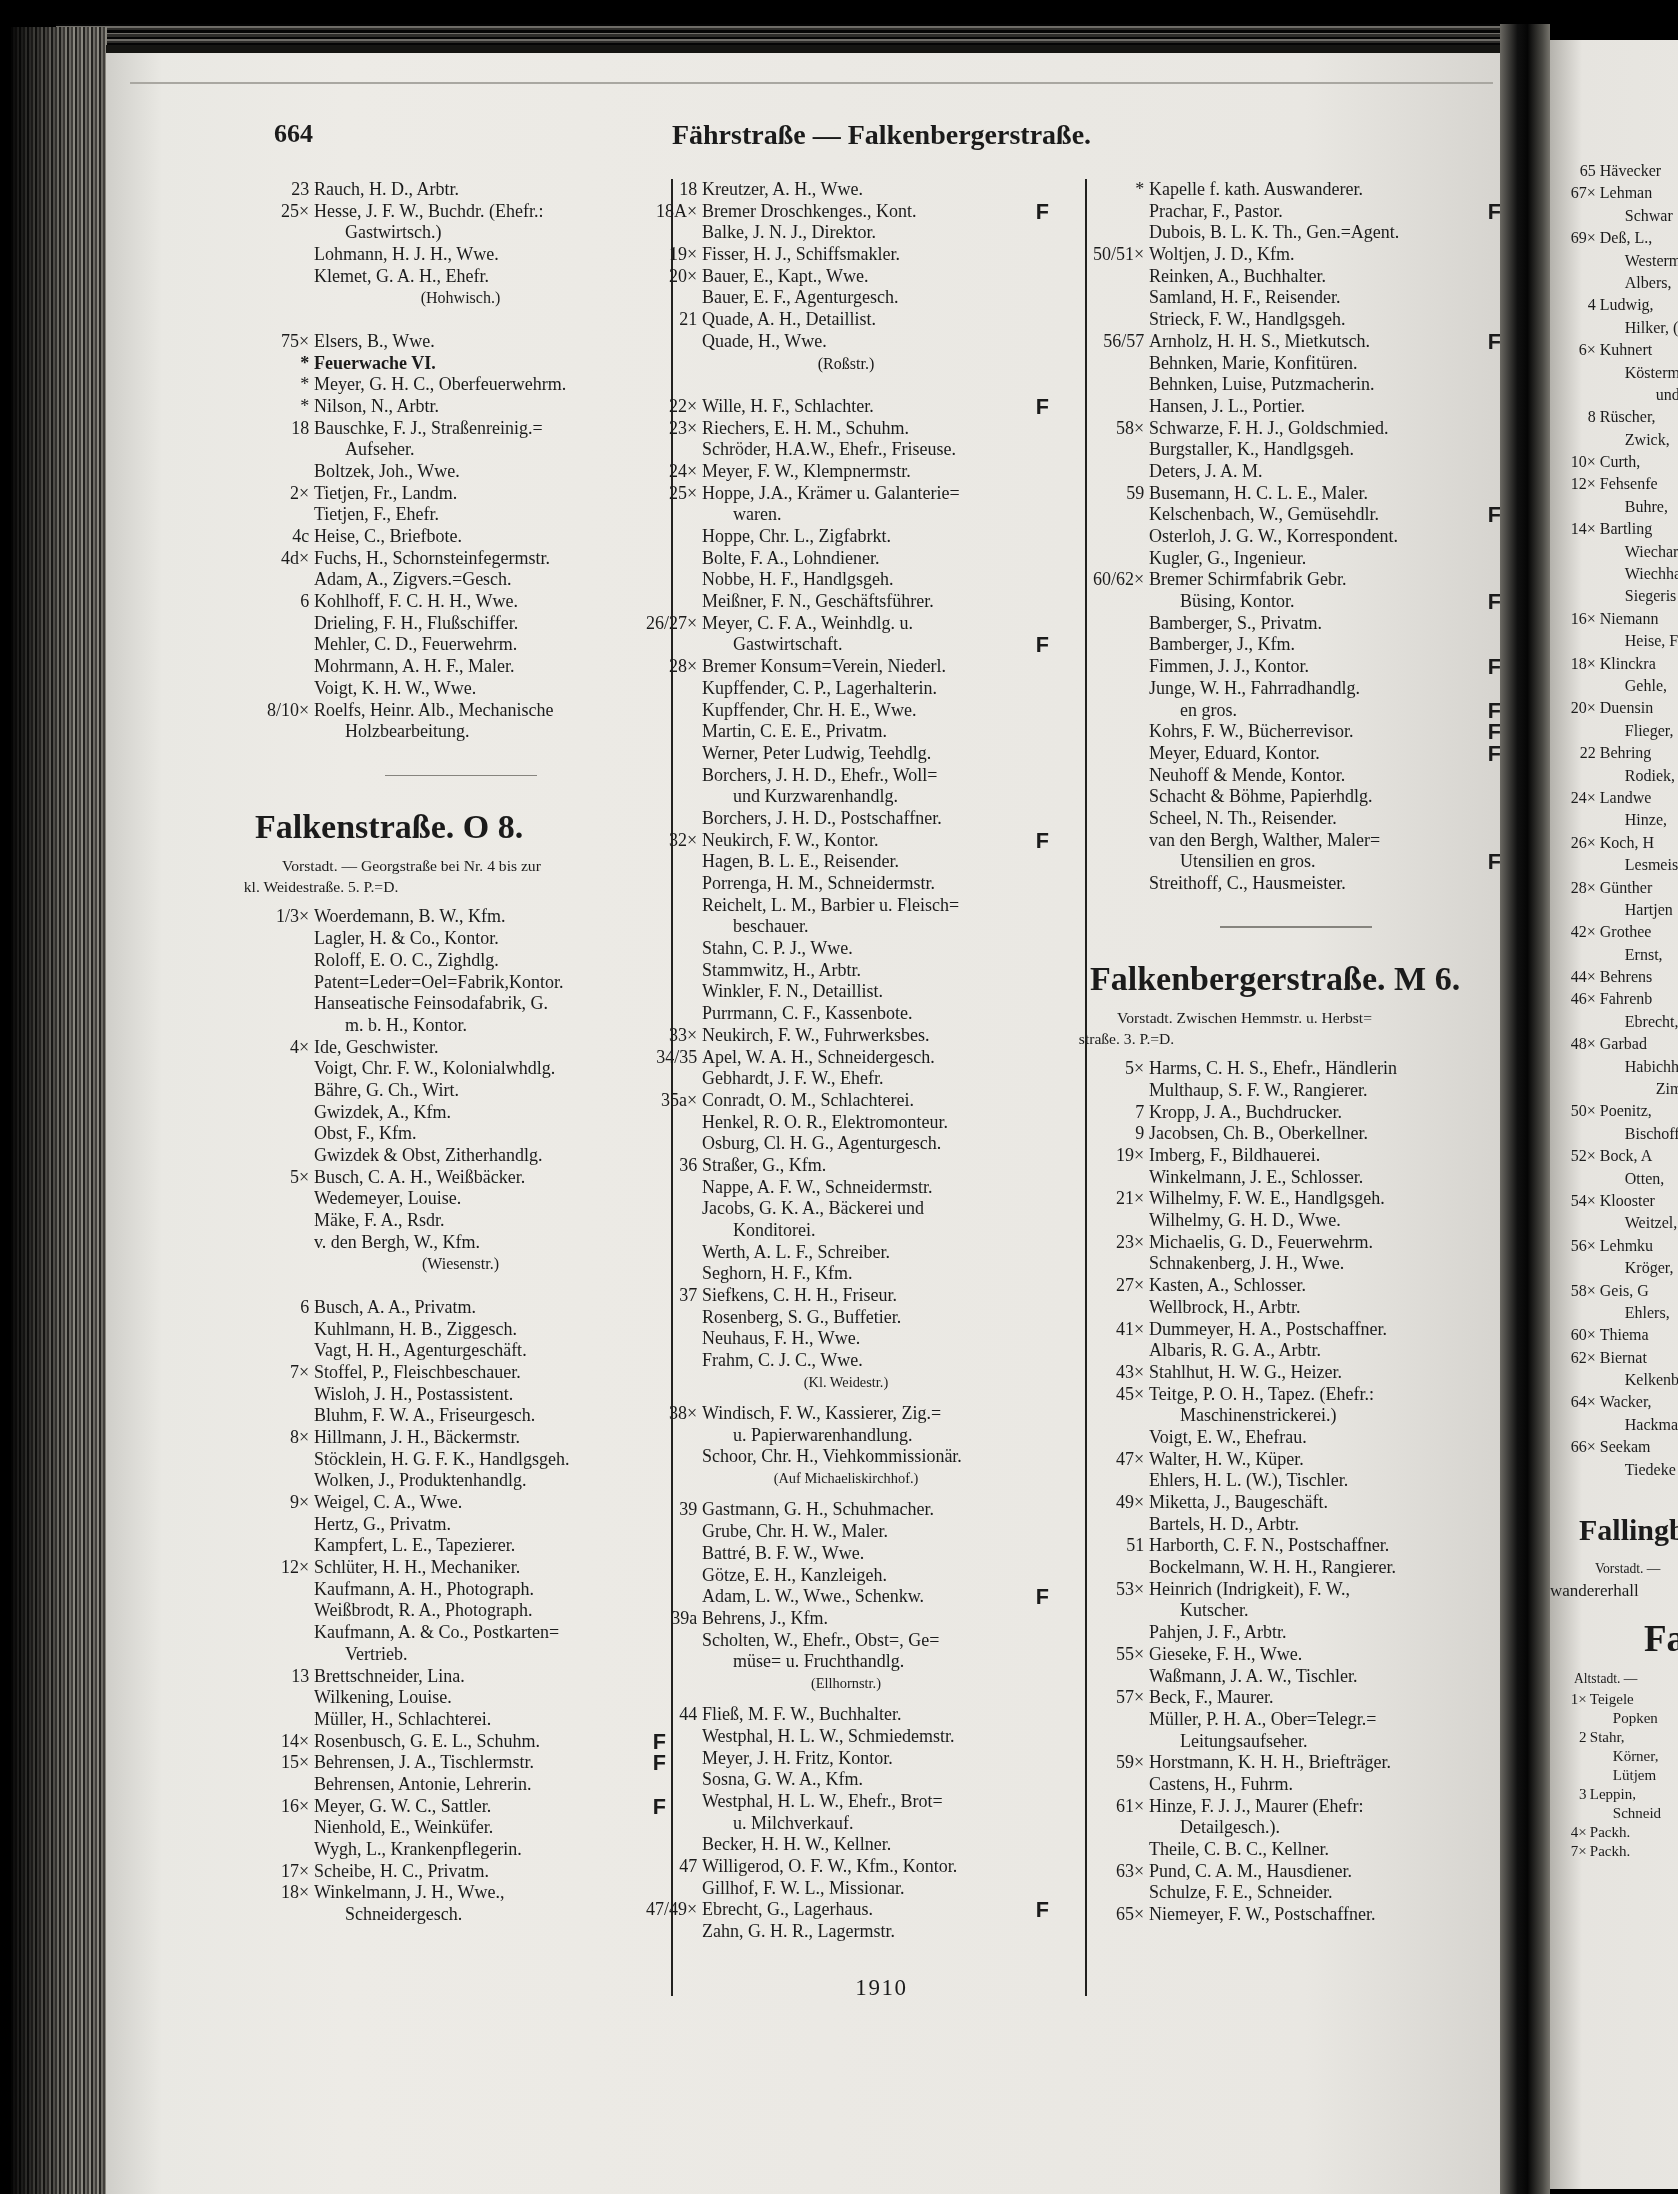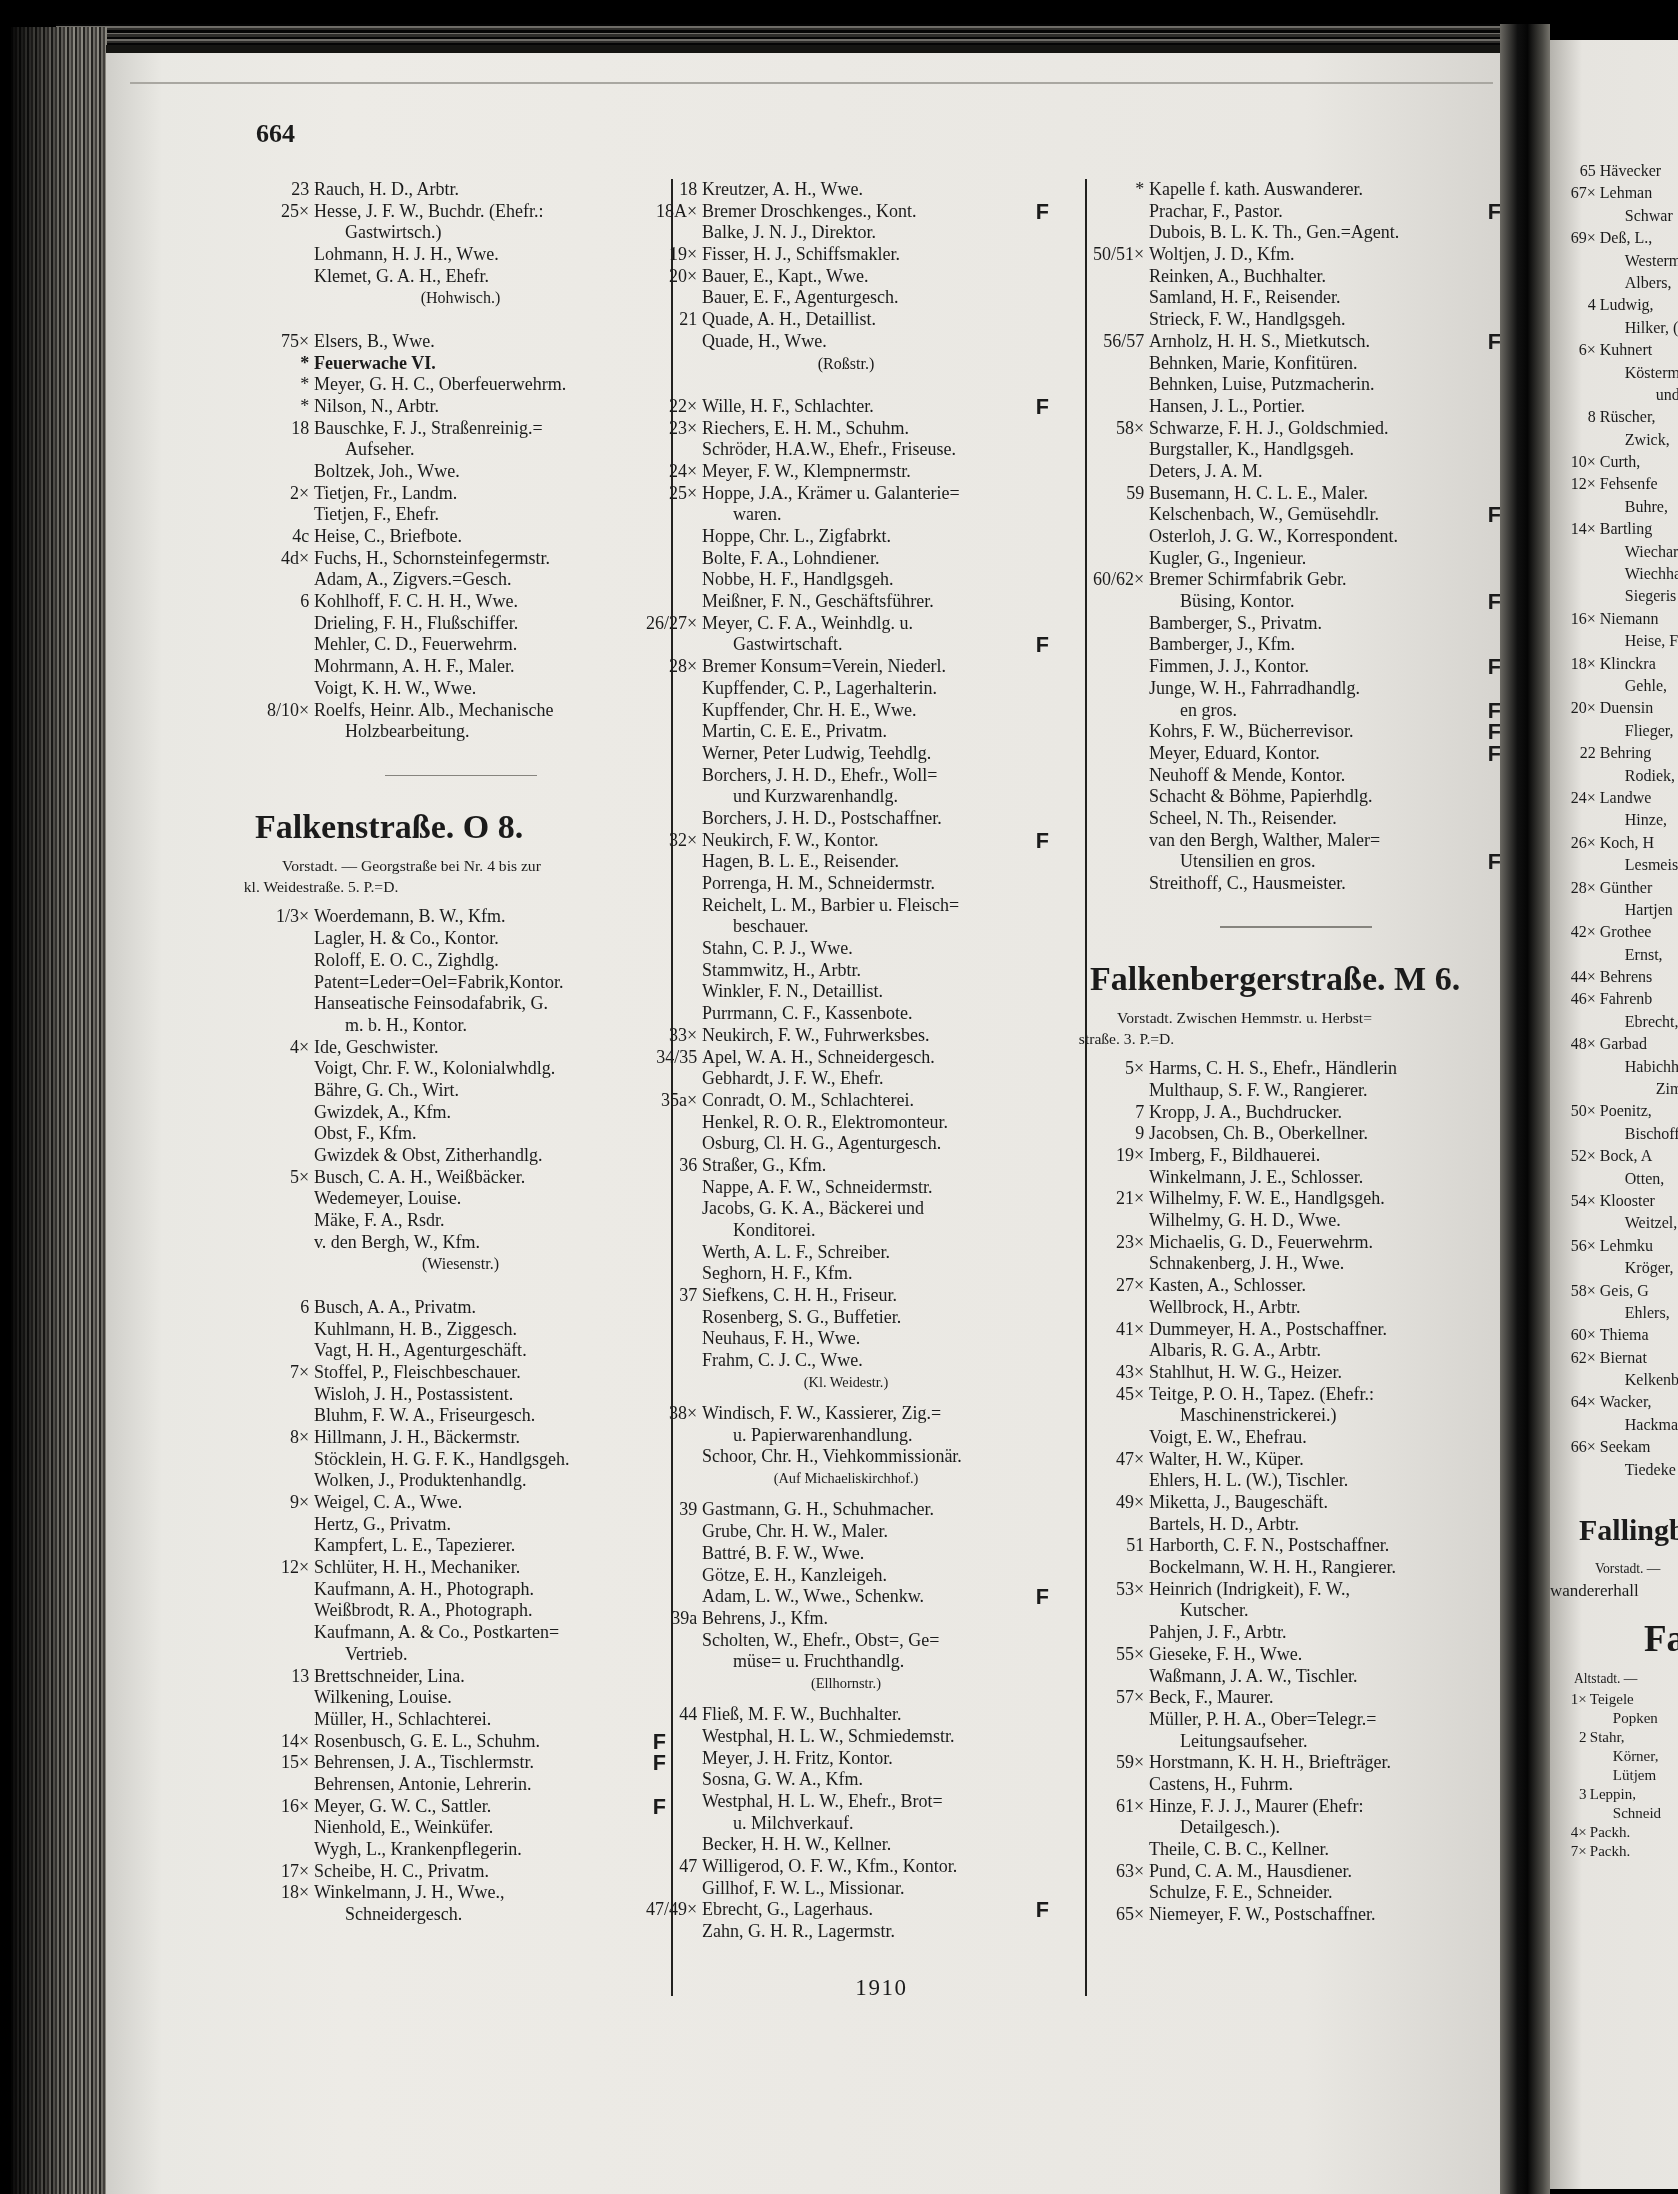--- a/index.html
+++ b/index.html
@@ -10,21 +10,21 @@
     background:
       linear-gradient(to right, rgba(0,0,0,.9), rgba(0,0,0,0) 65%),
       repeating-linear-gradient(to right,#23221f 0 2.4px,#6e6c66 2.4px 4px,#413f3b 4px 6.4px,#8a8880 6.4px 8px);}
   .top-stack{position:absolute;left:56px;top:24px;width:1452px;height:21px;
     background:repeating-linear-gradient(to bottom,#050505 0 2.4px,#6f6d68 2.4px 4px,#2e2d2a 4px 6.4px);}
   
   .main-page{position:absolute;left:106px;top:45px;width:1395px;height:2149px;
     background:linear-gradient(to right,#cfcec9 0,#e9e8e3 56px,#edebe6 240px,#e9e7e2 1199px,#d6d4cf 1395px);}
   .main-page .edge-dark{position:absolute;top:0;left:0;right:0;height:8px;background:#151512;}
   .main-page .edge-line{position:absolute;top:37px;left:24px;right:8px;height:2.4px;background:#a9a7a1;}
-  .pagenum{position:absolute;left:150px;top:74px;font-size:26px;font-weight:bold;}
+  .pagenum{position:absolute;left:168px;top:74px;font-size:26px;font-weight:bold;}
   .header{position:absolute;left:160px;top:74px;width:1231px;text-align:center;
           font-size:28px;font-weight:bold;white-space:nowrap;}
   .col{position:absolute;top:134px;}
   .col1{left:149px;width:411px;}
   .col2{left:537px;width:406px;}
   .col3{left:984px;width:411px;}
   .vrule{position:absolute;top:134px;height:1817px;width:1.6px;background:#22211f;}
   .vr1{left:565px;} .vr2{left:979px;}
   .footer{position:absolute;left:160px;top:1930px;width:1231px;text-align:center;
           font-size:23px;letter-spacing:1.6px;}
@@ -71,20 +71,21 @@
 <body>
 
 <div id="root">
   <div class="top-stack"></div>
   <div class="stack-left"></div>
 
   <div class="main-page">
     <div class="edge-dark"></div>
     <div class="edge-line"></div>
     <div class="pagenum">664</div>
+    <div class="header">Fährstraße — Falkenbergerstraße.</div>
     <div class="vrule vr1"></div>
     <div class="vrule vr2"></div>
     <div class="col col1" id="col0">
         <div class="ln"><span class="num">23</span><span>Rauch, H. D., Arbtr.</span></div>
         <div class="ln"><span class="num">25×</span><span>Hesse, J. F. W., Buchdr. (Ehefr.:</span></div>
         <div class="ln c"><span>Gastwirtsch.)</span></div>
         <div class="ln"><span class="num"></span><span>Lohmann, H. J. H., Wwe.</span></div>
         <div class="ln"><span class="num"></span><span>Klemet, G. A. H., Ehefr.</span></div>
         <div class="ln x">(Hohwisch.)</div>
         <div class="g"></div>

